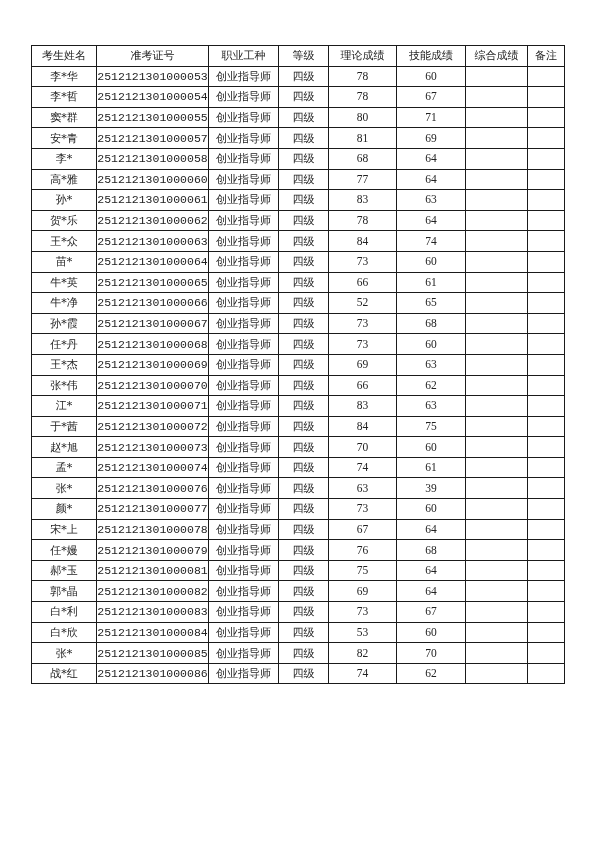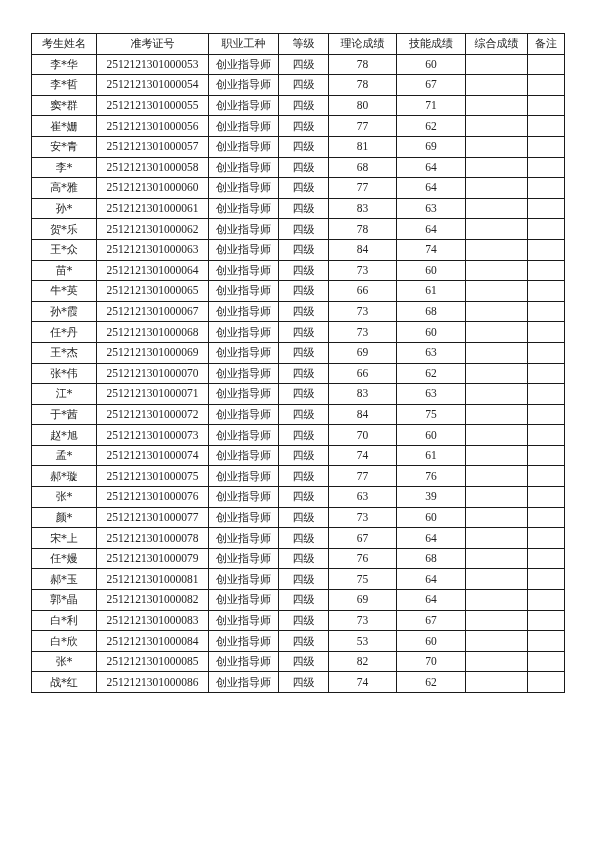--- a/index.html
+++ b/index.html
@@ -1,32 +1,32 @@
 <!DOCTYPE html>
 <html><head>
 <meta charset="utf-8">
 <style>
   html, body { margin: 0; padding: 0; background: #ffffff; }
   body { width: 600px; height: 848px; position: relative; overflow: hidden;
          font-family: "DejaVu Serif", "Liberation Serif", serif; color: #222; }
   table.sheet {
-    position: absolute; left: 31px; top: 33px;
+    position: absolute; left: 31px; top: 45px;
     border-collapse: collapse; table-layout: fixed;
     width: 533px;
   }
   table.sheet th, table.sheet td {
     border: 1px solid #1a1a1a;
     height: 19.6px; padding: 0;
     font-size: 11px; font-weight: normal;
     text-align: center; vertical-align: middle;
     white-space: nowrap; overflow: hidden;
     line-height: 19px;
   }
   table.sheet td.num { font-family: "Liberation Serif", "DejaVu Serif", serif; font-size: 11.5px; }
-  table.sheet td.id { font-family: Liberation Serif, serif; font-size: 11.5px; }
+  table.sheet td.id { font-family: Liberation Mono, monospace; font-size: 11.5px; }
 </style>
 </head>
 <body>
 
 <table class="sheet">
   <colgroup>
     <col style="width:65px">
     <col style="width:112px">
     <col style="width:70px">
     <col style="width:50px">
@@ -72,30 +72,20 @@
         <td>窦*群</td>
         <td class="id">2512121301000055</td>
         <td>创业指导师</td>
         <td>四级</td>
         <td class="num">80</td>
         <td class="num">71</td>
         <td class="num"></td>
         <td></td>
       </tr>
       <tr>
-        <td>崔*姗</td>
-        <td class="id">2512121301000056</td>
-        <td>创业指导师</td>
-        <td>四级</td>
-        <td class="num">77</td>
-        <td class="num">62</td>
-        <td class="num"></td>
-        <td></td>
-      </tr>
-      <tr>
         <td>安*青</td>
         <td class="id">2512121301000057</td>
         <td>创业指导师</td>
         <td>四级</td>
         <td class="num">81</td>
         <td class="num">69</td>
         <td class="num"></td>
         <td></td>
       </tr>
       <tr>
@@ -162,20 +152,30 @@
         <td>牛*英</td>
         <td class="id">2512121301000065</td>
         <td>创业指导师</td>
         <td>四级</td>
         <td class="num">66</td>
         <td class="num">61</td>
         <td class="num"></td>
         <td></td>
       </tr>
       <tr>
+        <td>牛*净</td>
+        <td class="id">2512121301000066</td>
+        <td>创业指导师</td>
+        <td>四级</td>
+        <td class="num">52</td>
+        <td class="num">65</td>
+        <td class="num"></td>
+        <td></td>
+      </tr>
+      <tr>
         <td>孙*霞</td>
         <td class="id">2512121301000067</td>
         <td>创业指导师</td>
         <td>四级</td>
         <td class="num">73</td>
         <td class="num">68</td>
         <td class="num"></td>
         <td></td>
       </tr>
       <tr>
@@ -238,30 +238,20 @@
         <td class="num"></td>
         <td></td>
       </tr>
       <tr>
         <td>孟*</td>
         <td class="id">2512121301000074</td>
         <td>创业指导师</td>
         <td>四级</td>
         <td class="num">74</td>
         <td class="num">61</td>
-        <td class="num"></td>
-        <td></td>
-      </tr>
-      <tr>
-        <td>郝*璇</td>
-        <td class="id">2512121301000075</td>
-        <td>创业指导师</td>
-        <td>四级</td>
-        <td class="num">77</td>
-        <td class="num">76</td>
         <td class="num"></td>
         <td></td>
       </tr>
       <tr>
         <td>张*</td>
         <td class="id">2512121301000076</td>
         <td>创业指导师</td>
         <td>四级</td>
         <td class="num">63</td>
         <td class="num">39</td>

